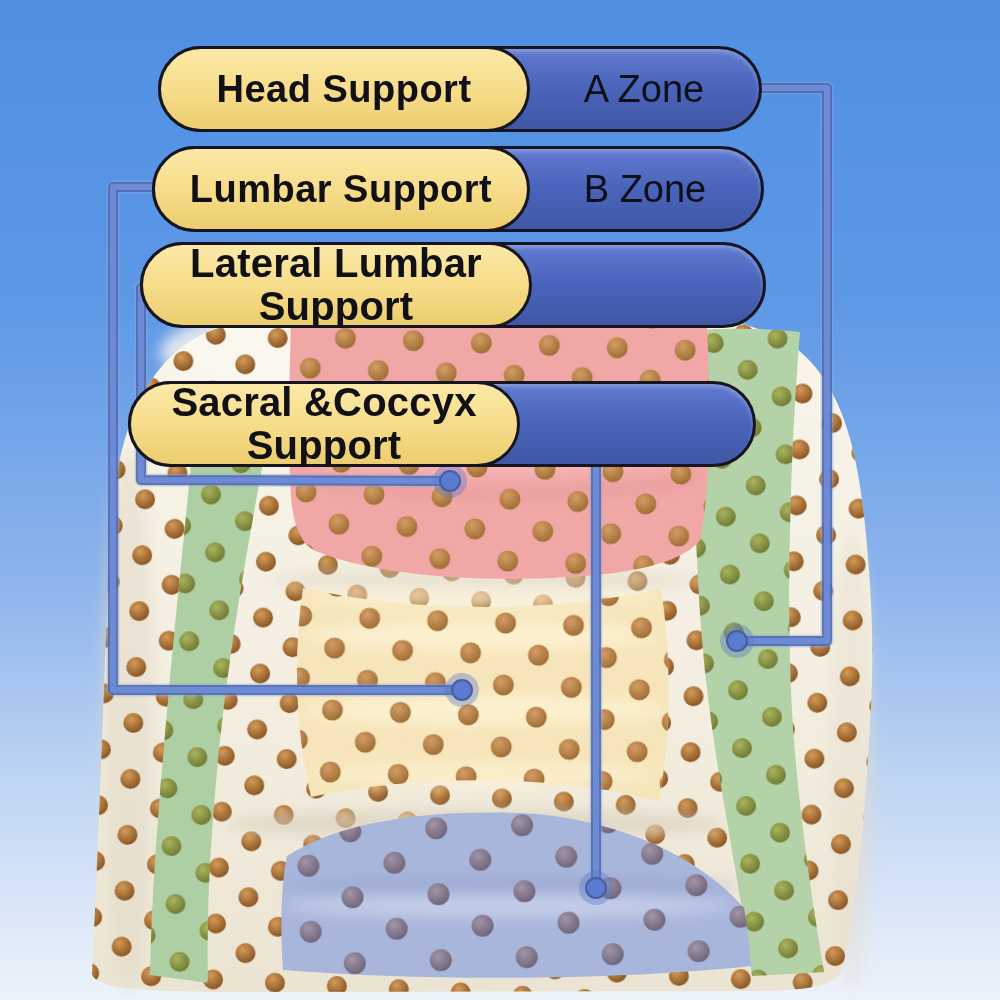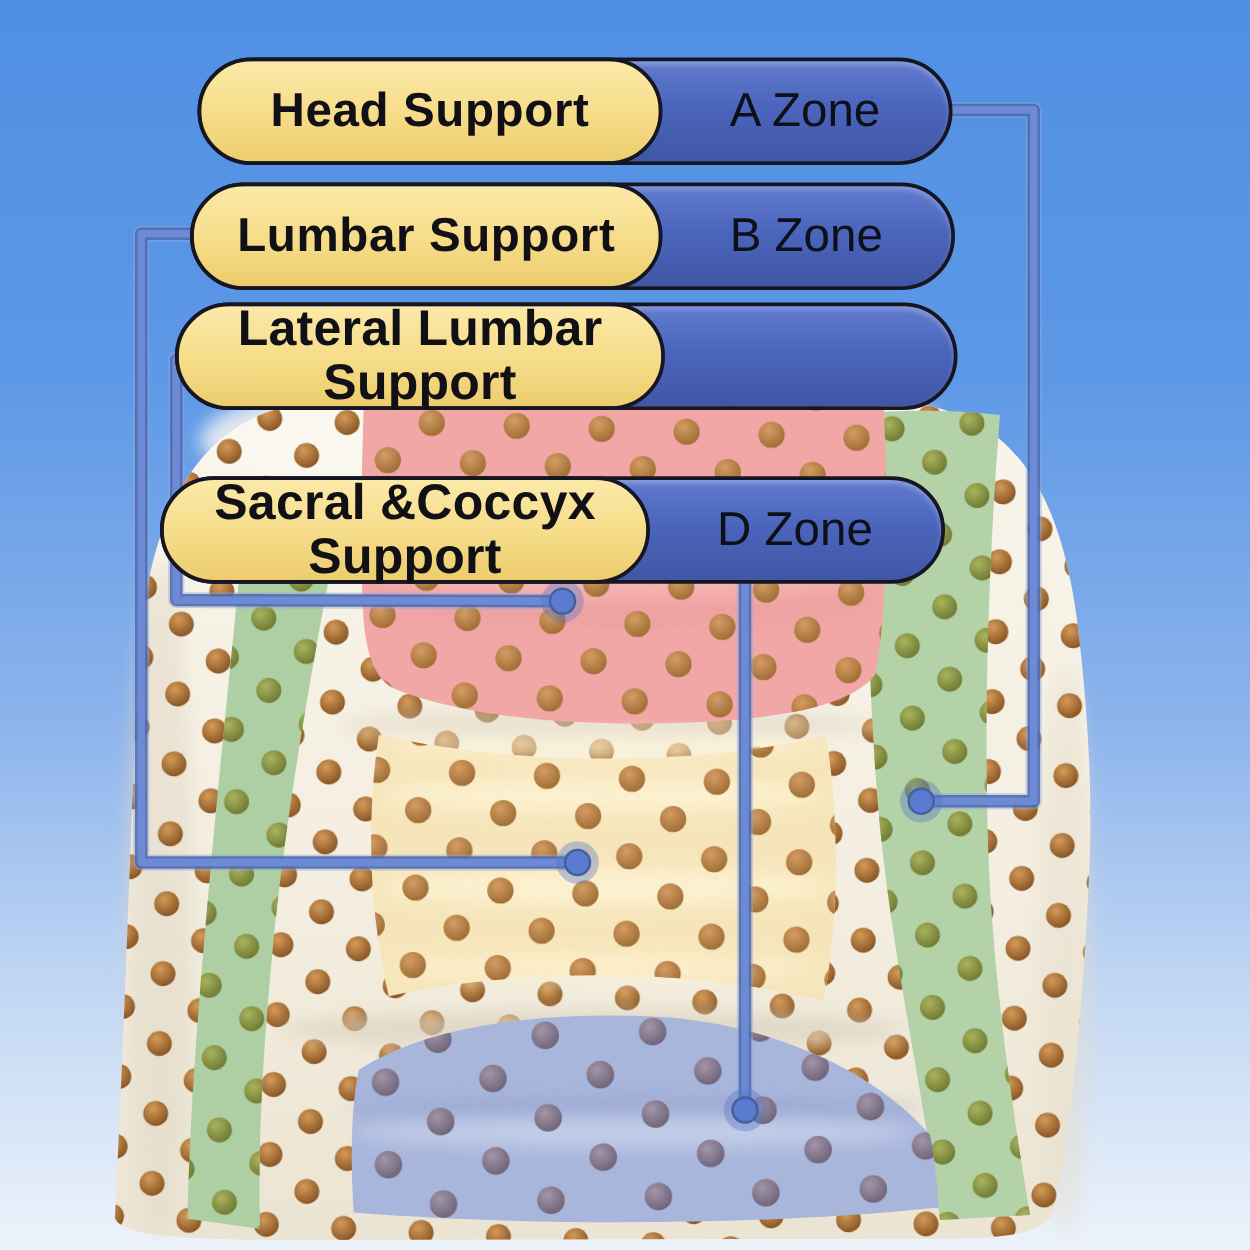--- a/index.html
+++ b/index.html
@@ -177,16 +177,15 @@
   <div class="pill" style="left:140px;top:242px;width:626px;">
     <div class="pill-yellow" style="width:392px;">
       <span class="support-label small">Lateral Lumbar Support</span>
     </div>
   </div>
 
   <div class="pill" style="left:128px;top:345px;width:628px;margin-top:36px;">
     <div class="pill-yellow" style="width:392px;">
       <span class="support-label small">Sacral &amp;Coccyx Support</span>
     </div>
-    <div class="zone-label" style="left:400px;">D Zone</div>
   </div>
 
 </div>
 
 </body></html>

